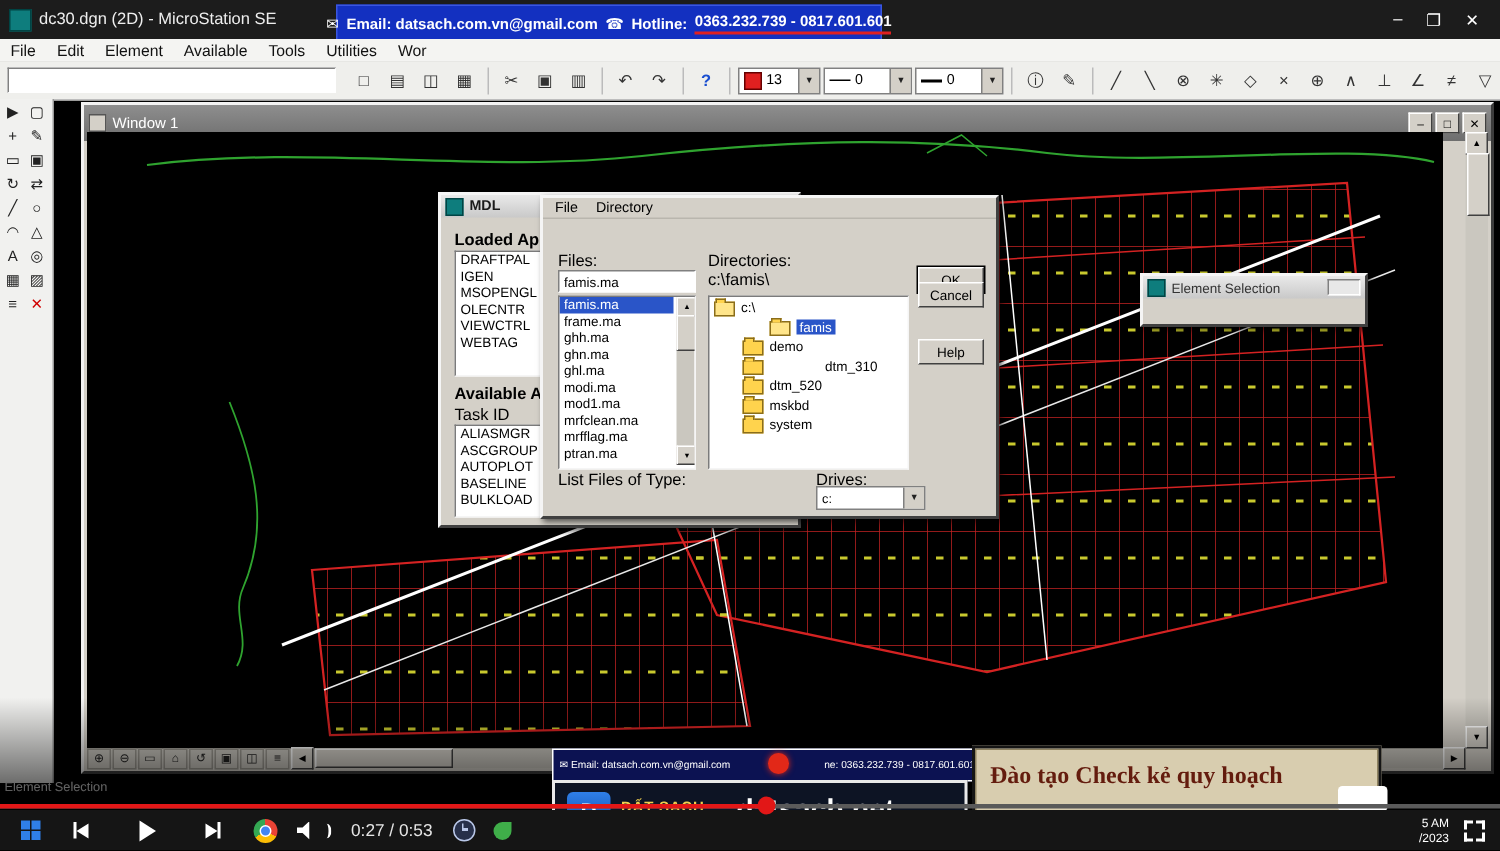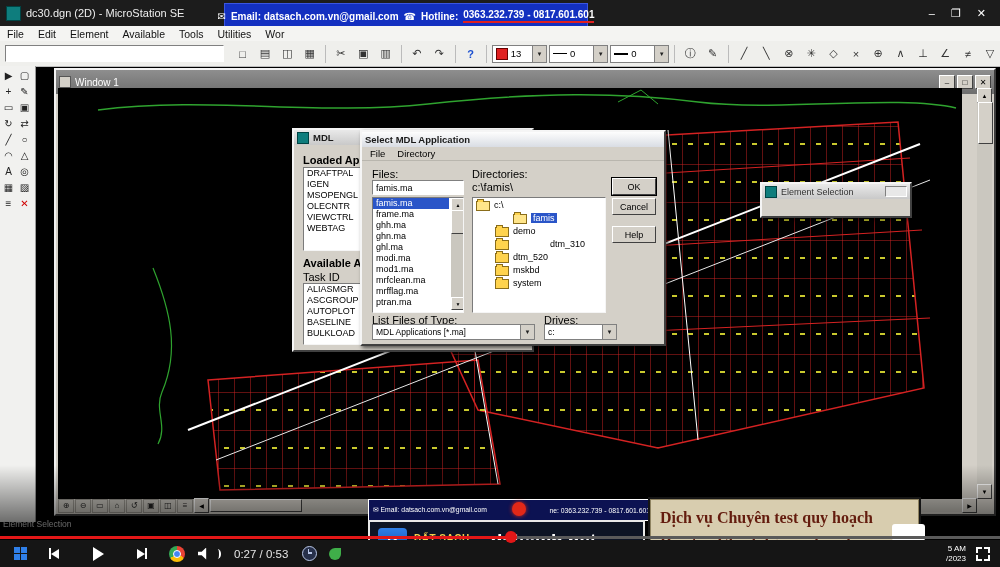--- a/index.html
+++ b/index.html
@@ -291,23 +291,20 @@
     <div class="listbox abs" style="left:9px;top:153px;width:140px;height:60px;">
       <div class="li">ALIASMGR</div>
       <div class="li">ASCGROUP</div>
       <div class="li">AUTOPLOT</div>
       <div class="li">BASELINE</div>
       <div class="li">BULKLOAD</div>
     </div>
   </div>
 
   <div class="dialog abs" style="left:360px;top:130px;width:302px;height:212px;z-index:50;">
-    <div class="dtitle light">
-      <span>Select MDL Application</span>
-    </div>
     <div style="height:13px;display:flex;align-items:center;font-size:9.5px;border-bottom:1px solid #b9b6ae;background:#d4d0c8;">
       <span style="padding:0 8px;">File</span>
       <span style="padding:0 4px;">Directory</span>
     </div>
 
     <div class="dlabel abs" style="left:10px;top:36px;">Files:</div>
     <input class="fld sunken abs" style="left: 10px; top: 48px; width: 84px; height: 11px;" value="famis.ma">
     <div class="listbox abs" style="left:10px;top:65px;width:90px;height:114px;">
       <div class="li sel" style="width:70px;">famis.ma</div>
       <div class="li">frame.ma</div>
@@ -353,28 +350,24 @@
         <span class="folder"></span>
         <span>mskbd</span>
       </div>
       <div class="tree-row" style="padding-left:22px;">
         <span class="folder"></span>
         <span>system</span>
       </div>
     </div>
 
     <span class="btn abs" style="left:250px;top:46px;width:42px;height:15px;box-shadow:0 0 0 1px #000;">OK</span>
-    <span class="btn abs" style="left:250px;top:66px;width:42px;height:15px;">Cancel</span>
+    <span class="btn abs" style="left:250px;top:56px;width:42px;height:15px;">Cancel</span>
     <span class="btn abs" style="left:250px;top:94px;width:42px;height:15px;">Help</span>
 
     <div class="dlabel abs" style="left:10px;top:182px;">List Files of Type:</div>
-    <span class="combo abs" style="left:10px;top:192px;width:158px;height:14px;font-size:8.5px;">
-      <span>MDL Applications [*.ma]</span>
-      <span class="dd">▼</span>
-    </span>
     <div class="dlabel abs" style="left:182px;top:182px;">Drives:</div>
     <span class="combo abs" style="left:182px;top:192px;width:68px;height:14px;font-size:8.5px;">
       <span>c:</span>
       <span class="dd">▼</span>
     </span>
   </div>
 
   <div class="dialog abs" style="left:760px;top:182px;width:148px;height:32px;z-index:30;">
     <div class="dtitle gray" style="font-weight:normal;color:#333;">
       <span class="mini-ico"></span>
@@ -396,21 +389,20 @@
   <div id="brand-banner" class="abs" style="z-index:60;">
     <span id="brand-logo">Đ</span>
     <span style="display:flex;flex-direction:column;">
       <span id="brand-name">ĐẤT SẠCH</span>
       <span id="brand-tag">MINH BẠCH - UY TÍN</span>
     </span>
     <span id="brand-site">datsach.net</span>
   </div>
 
   <div id="promo" class="abs" style="z-index:60;">
-    <div>Dịch vụ Chuyên test quy hoạch</div>
     <div>Đào tạo Check kẻ quy hoạch</div>
   </div>
 
   <div id="cc-box" class="abs" style="z-index:75;"></div>
 
   <div id="seek" class="abs" style="z-index:80;">
     <div id="seek-fill" style="width:51%;"></div>
   </div>
   <div id="seek-dot" class="abs" style="z-index:81;"></div>
 

